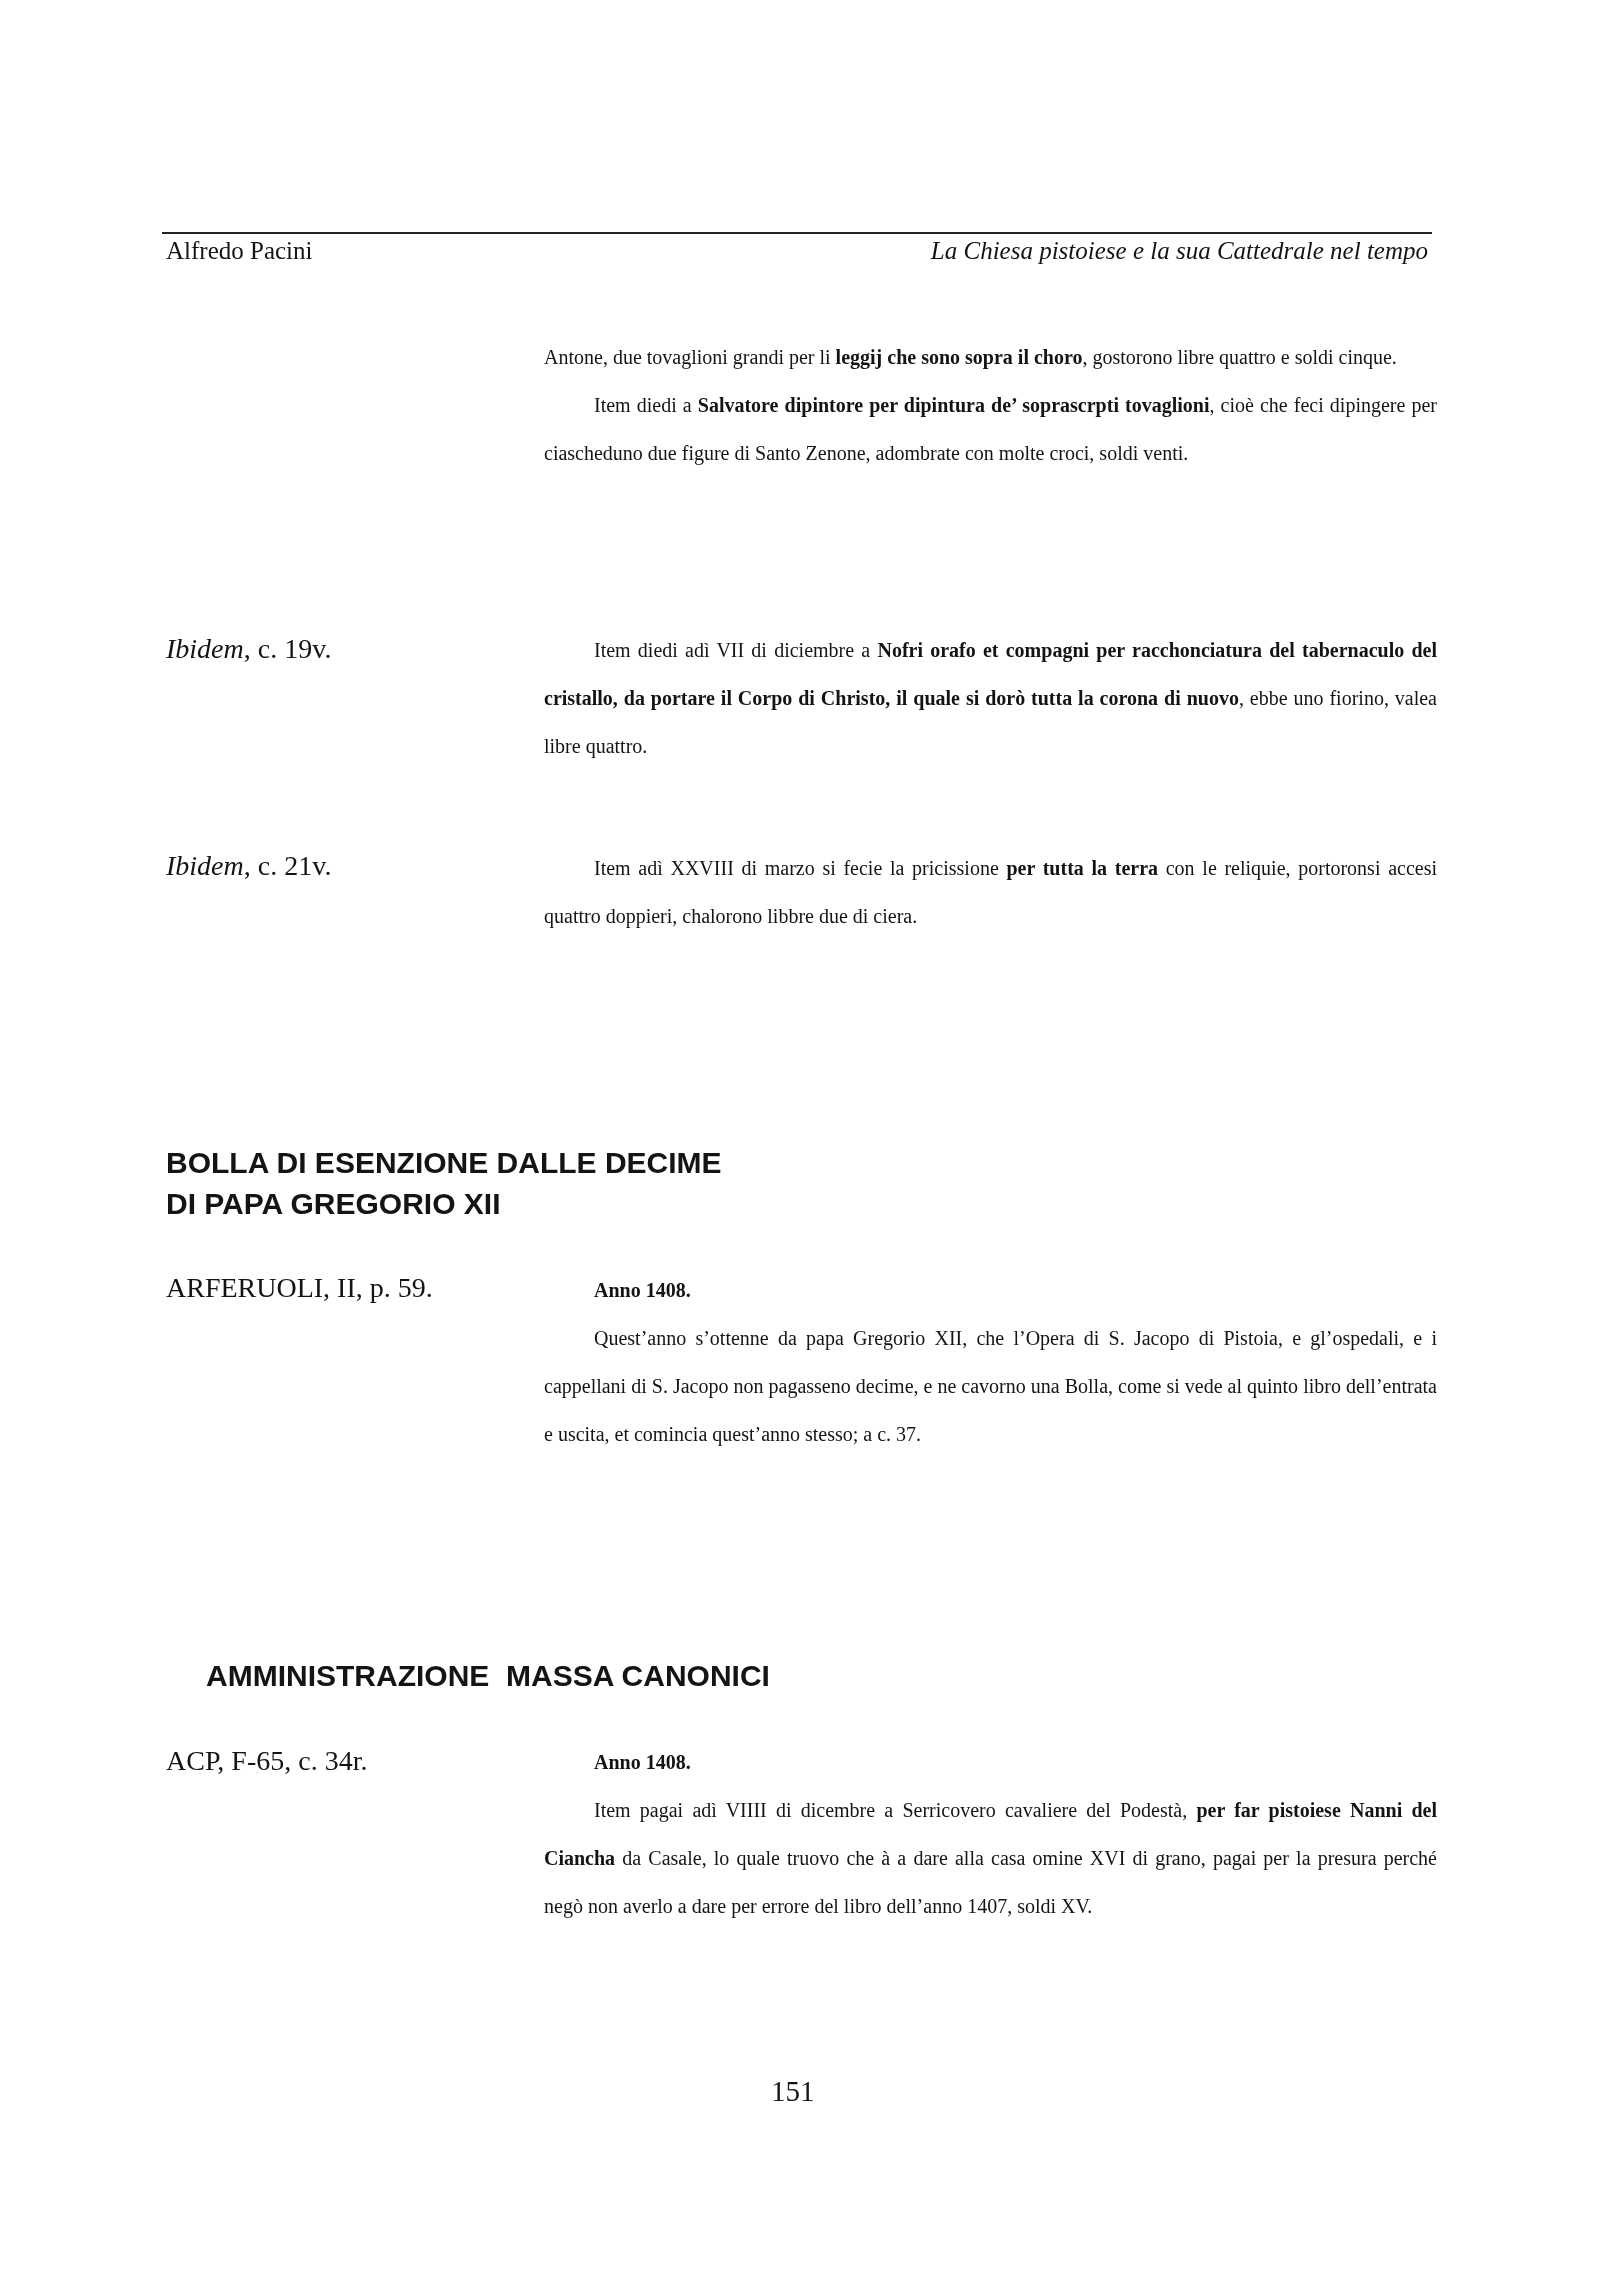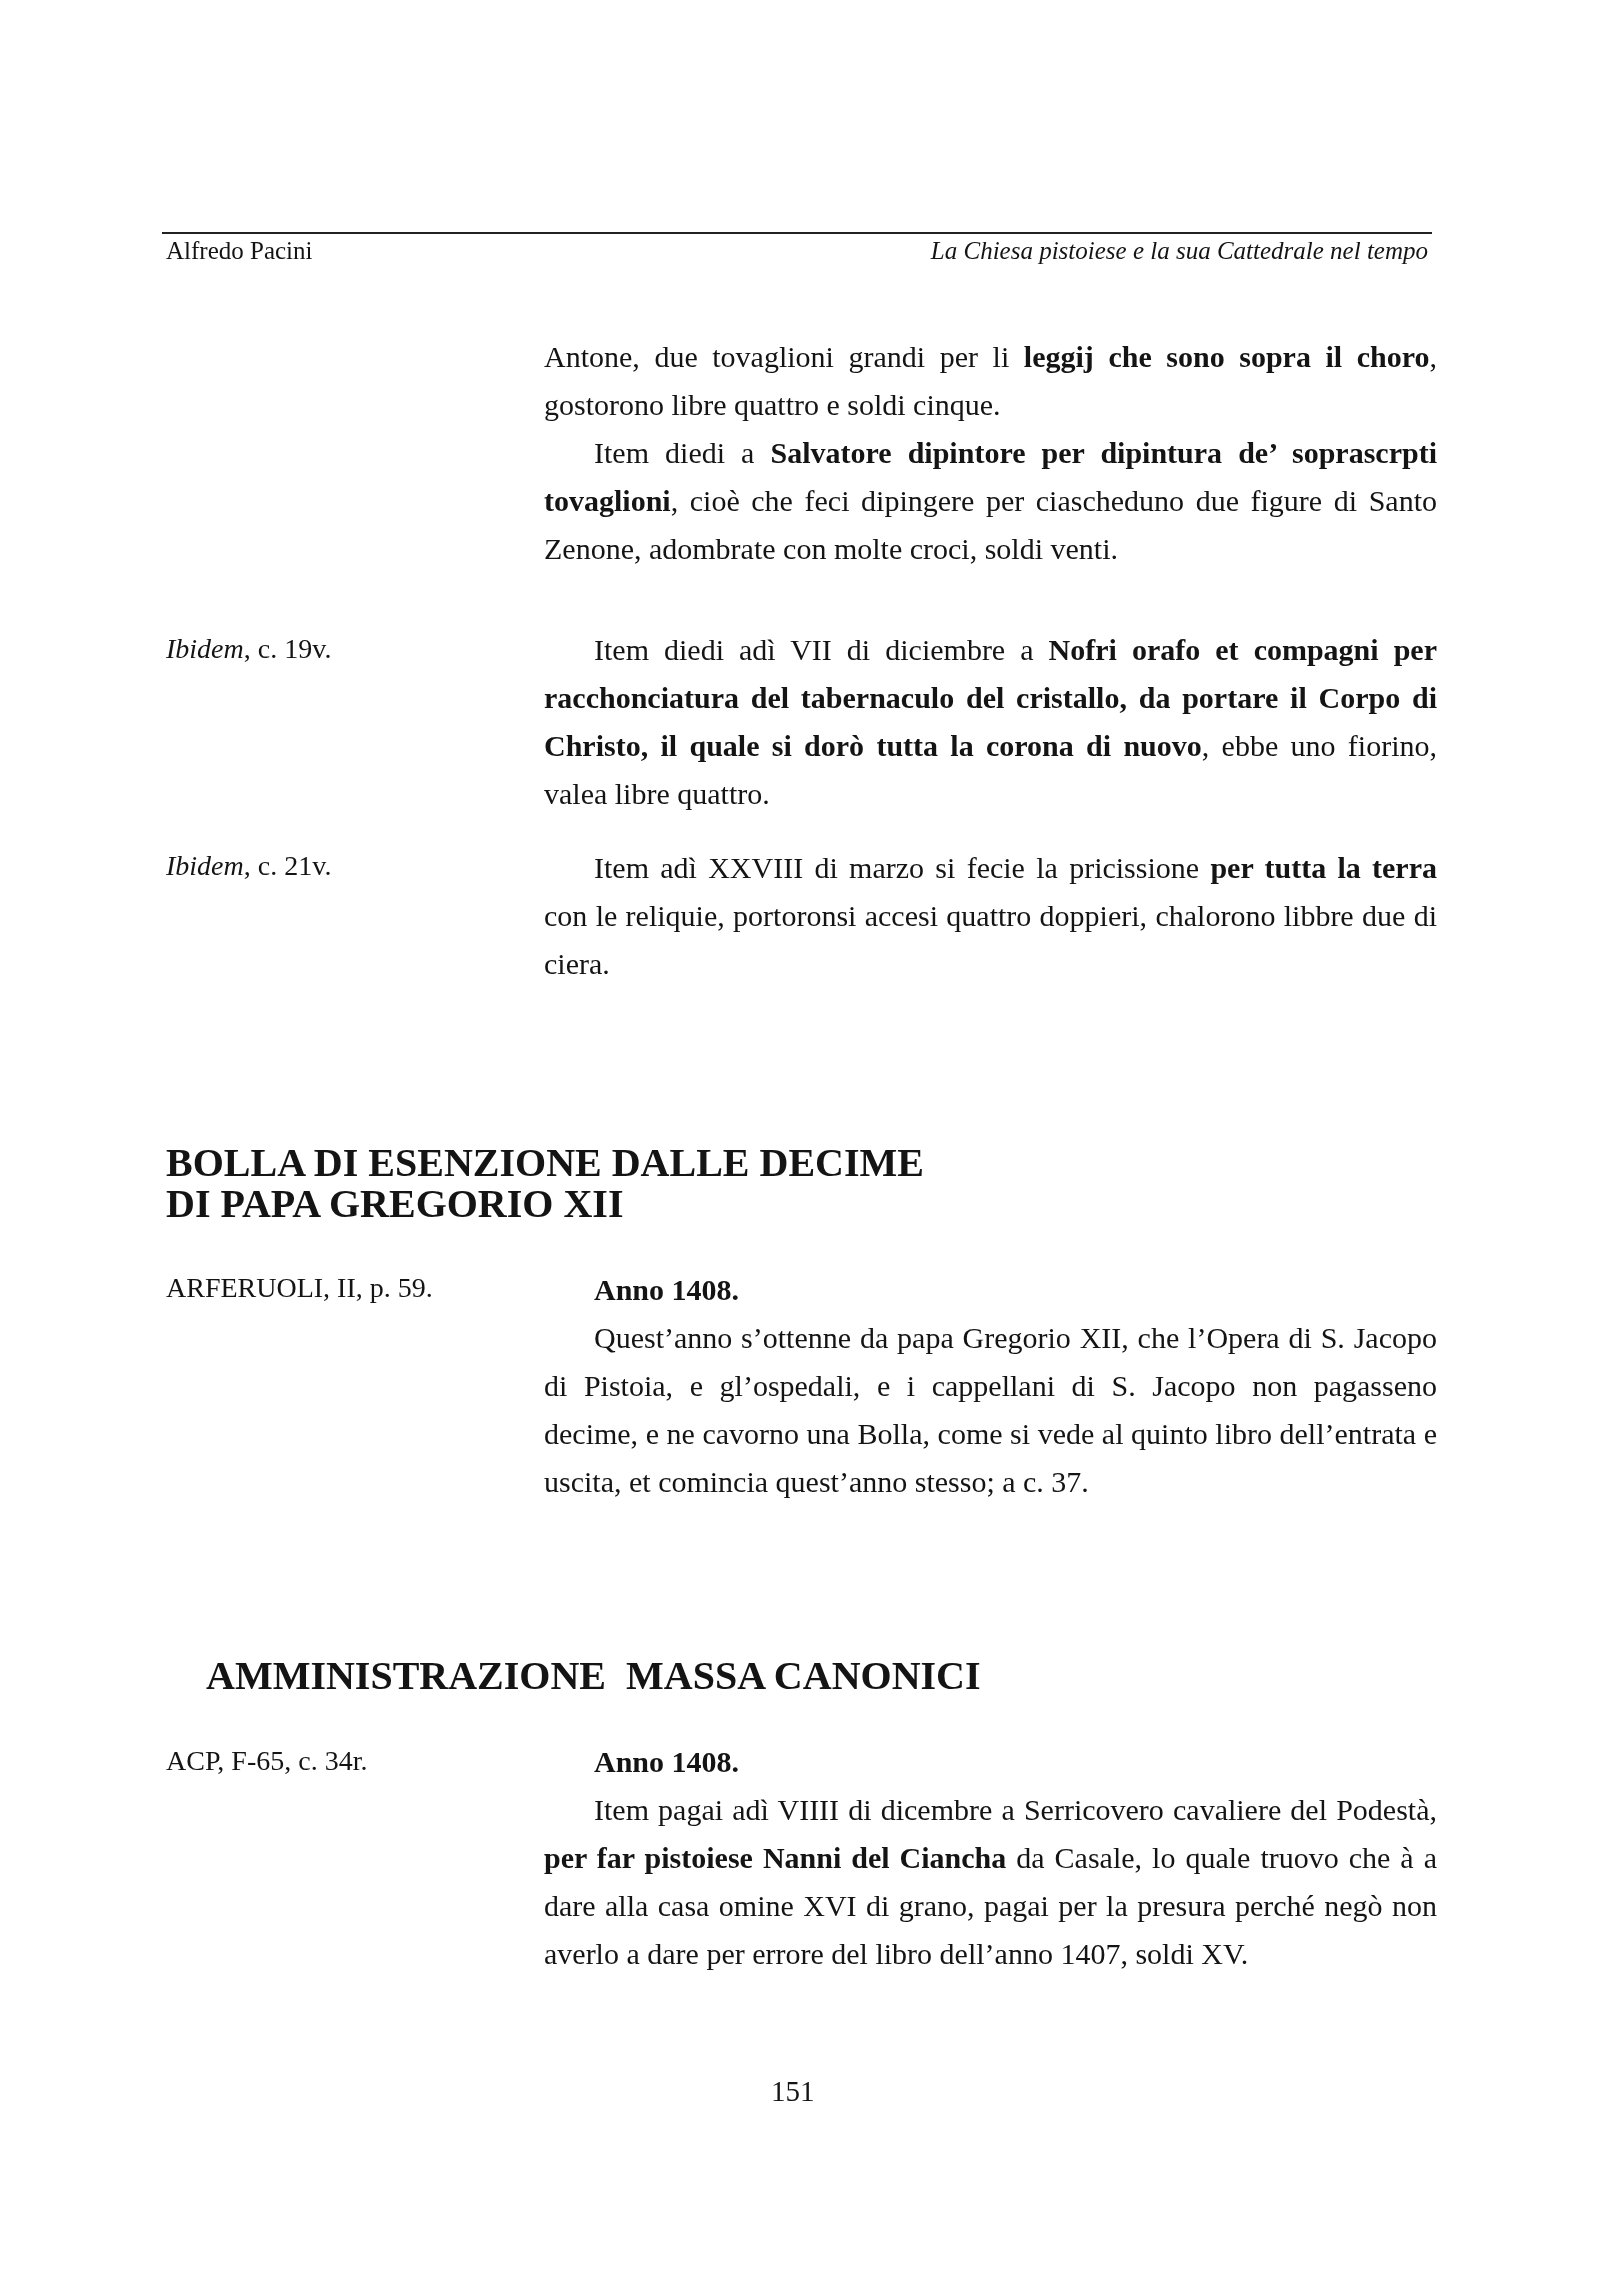--- a/index.html
+++ b/index.html
@@ -15,29 +15,29 @@
   .running-head .author { position: absolute; left: 0; top: 0; }
   .running-head .title { position: absolute; right: 0; top: 0; font-style: italic; }
   .head-rule { position: absolute; left: 162px; top: 232px; width: 1270px; height: 1.6px; background: #222; }
   .margin-note {
     position: absolute; left: 166px; font-family: "Liberation Serif", serif; font-size: 28px;
     white-space: nowrap;
   }
   .margin-note i { font-style: italic; }
   .body-text {
     position: absolute; left: 544px; width: 893px;
-    font-family: "Liberation Serif", serif; font-size: 30px; line-height: 48px;
+    font-family: "Liberation Serif", serif; font-size: 20px; line-height: 48px;
     text-align: justify;
   }
   .body-text .para { margin: 0; }
   .body-text .indent { text-indent: 50px; }
   .body-text b { font-weight: bold; }
   .section-heading {
-    position: absolute; left: 166px; font-family: Liberation Serif, serif;
-    font-size: 40px; font-weight: bold; line-height: 41px; white-space: nowrap;
+    position: absolute; left: 166px; font-family: Liberation Sans, sans-serif;
+    font-size: 30px; font-weight: bold; line-height: 41px; white-space: nowrap;
   }
   .year { font-weight: bold; text-indent: 50px; }
   .page-number {
     position: absolute; left: 771px; top: 2075px; font-family: Liberation Serif, serif;
     font-size: 29px;
   }
 </style>
 </head>
 <body>
 

